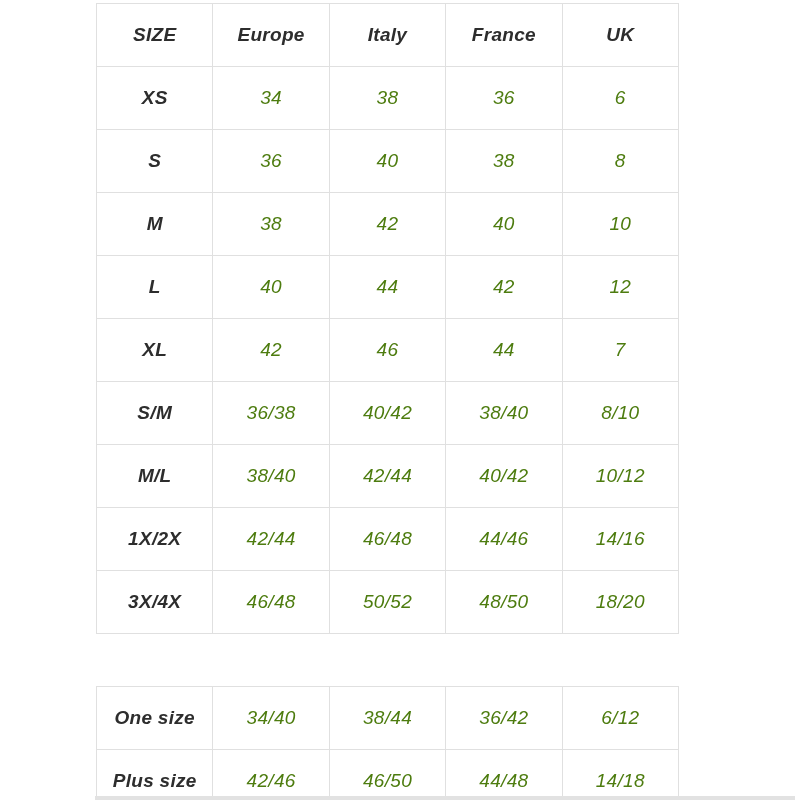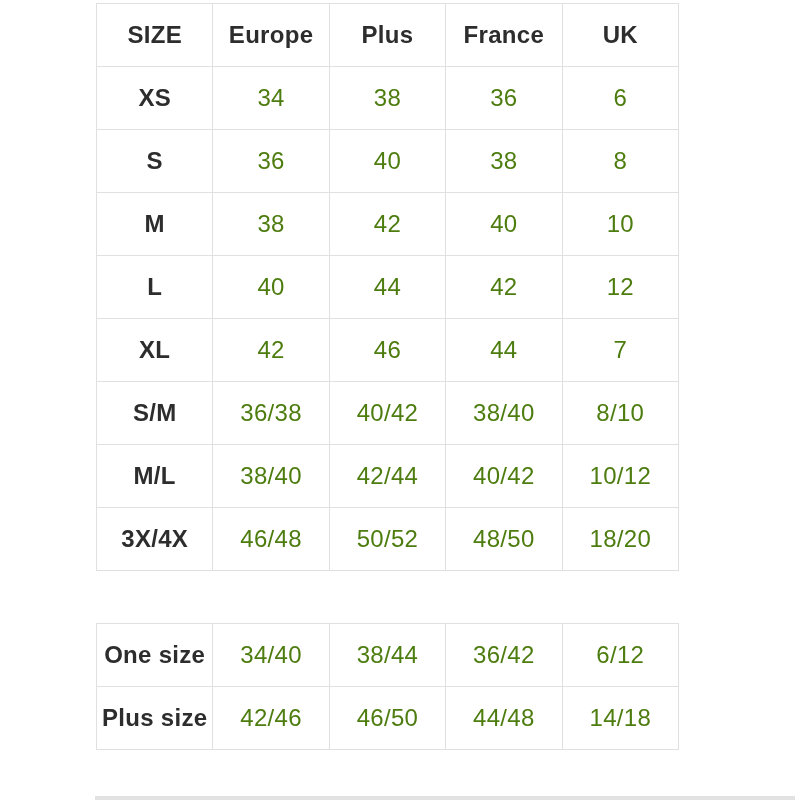--- a/index.html
+++ b/index.html
@@ -27,23 +27,24 @@
     table-layout: fixed;
     width: 583px;
     background: #ffffff;
   }
   table.size-chart td, table.size-chart th {
     border: 1px solid #e0e0e0;
     width: 20%;
     height: 62px;
     text-align: center;
     vertical-align: middle;
-    font-size: 24px;
+    font-size: 19px;
     letter-spacing: 0.3px;
     padding: 0;
+    font-style: italic;
   }
   table.size-chart th {
     font-weight: 700;
     color: #2d2d2d;
   }
   td.row-label {
     font-weight: 700;
     color: #2d2d2d;
   }
   td.cell-value {
@@ -66,21 +67,21 @@
 <body>
 
 <div class="page">
   <div class="tables-wrap">
 
     <table class="size-chart">
       <thead>
         <tr>
           <th>SIZE</th>
           <th>Europe</th>
-          <th>Plus</th>
+          <th>Italy</th>
           <th>France</th>
           <th>UK</th>
         </tr>
       </thead>
       <tbody>
         <tr>
           <td class="row-label">XS</td>
           <td class="cell-value">34</td>
           <td class="cell-value">38</td>
           <td class="cell-value">36</td>
@@ -122,20 +123,27 @@
           <td class="cell-value">8/10</td>
         </tr>
         <tr>
           <td class="row-label">M/L</td>
           <td class="cell-value">38/40</td>
           <td class="cell-value">42/44</td>
           <td class="cell-value">40/42</td>
           <td class="cell-value">10/12</td>
         </tr>
         <tr>
+          <td class="row-label">1X/2X</td>
+          <td class="cell-value">42/44</td>
+          <td class="cell-value">46/48</td>
+          <td class="cell-value">44/46</td>
+          <td class="cell-value">14/16</td>
+        </tr>
+        <tr>
           <td class="row-label">3X/4X</td>
           <td class="cell-value">46/48</td>
           <td class="cell-value">50/52</td>
           <td class="cell-value">48/50</td>
           <td class="cell-value">18/20</td>
         </tr>
       </tbody>
     </table>
 
     <table class="size-chart second-table">

